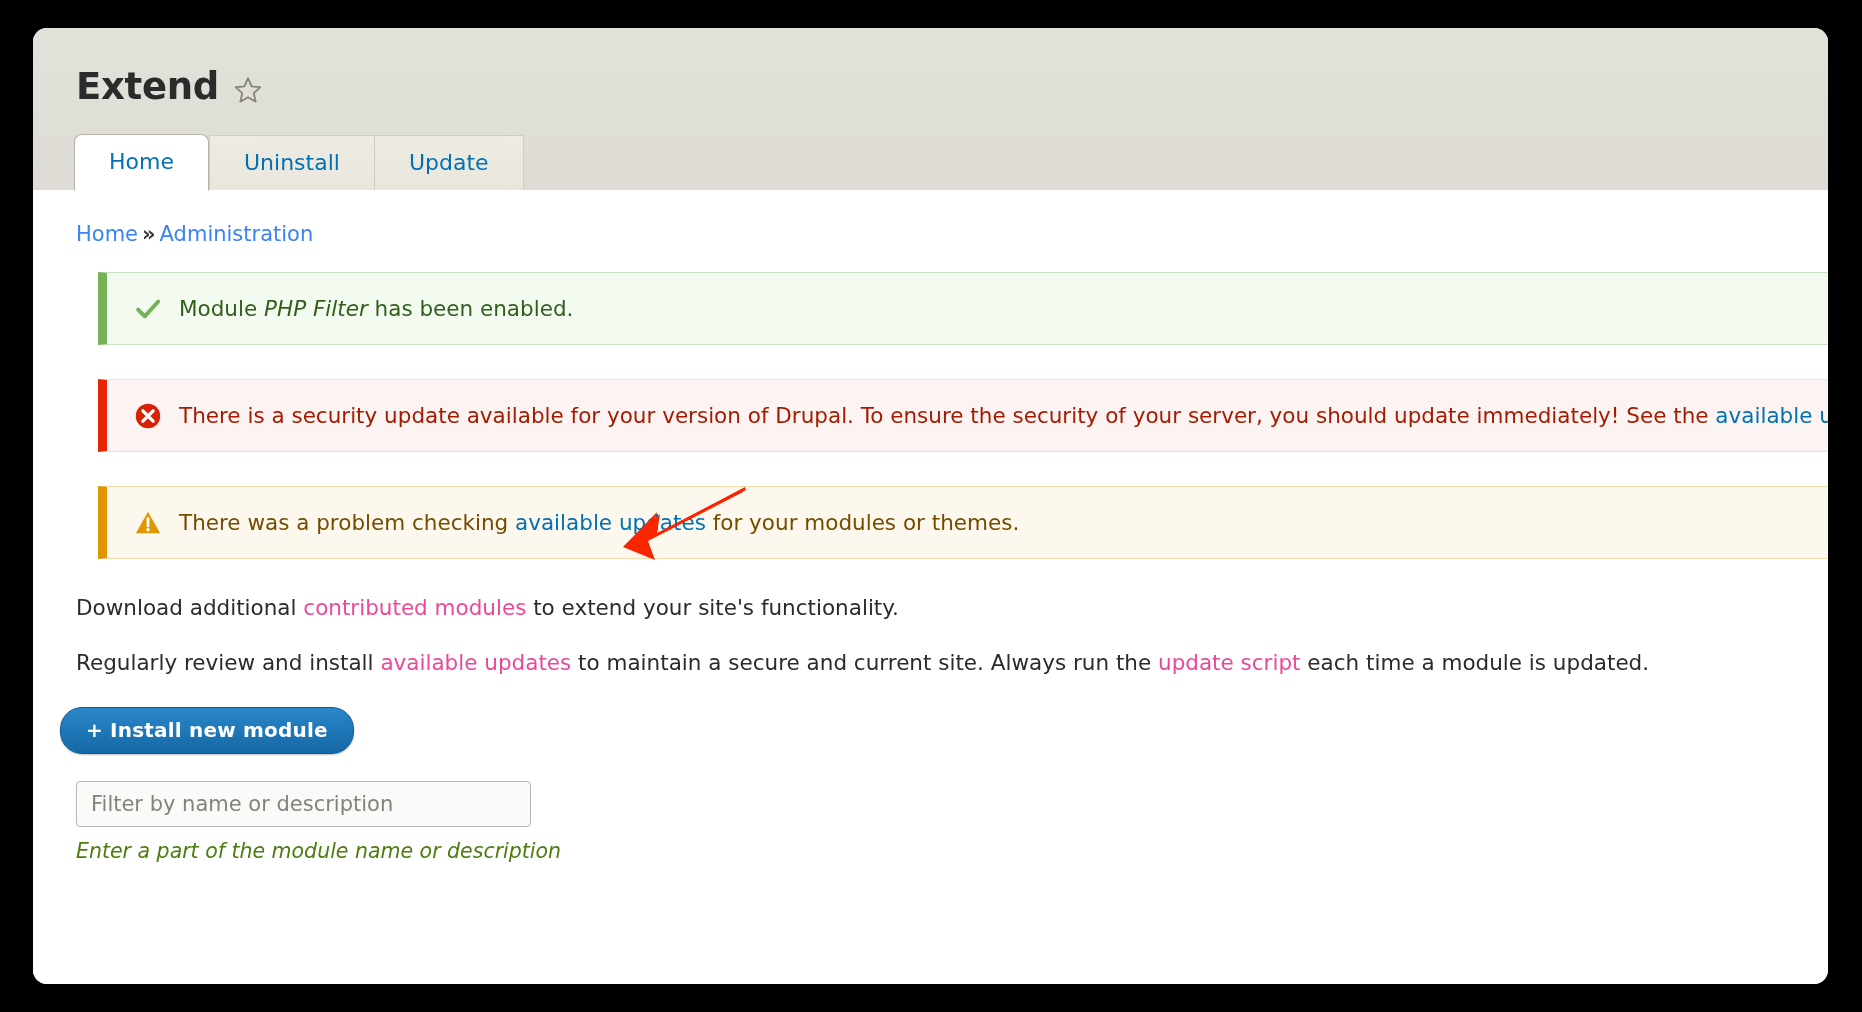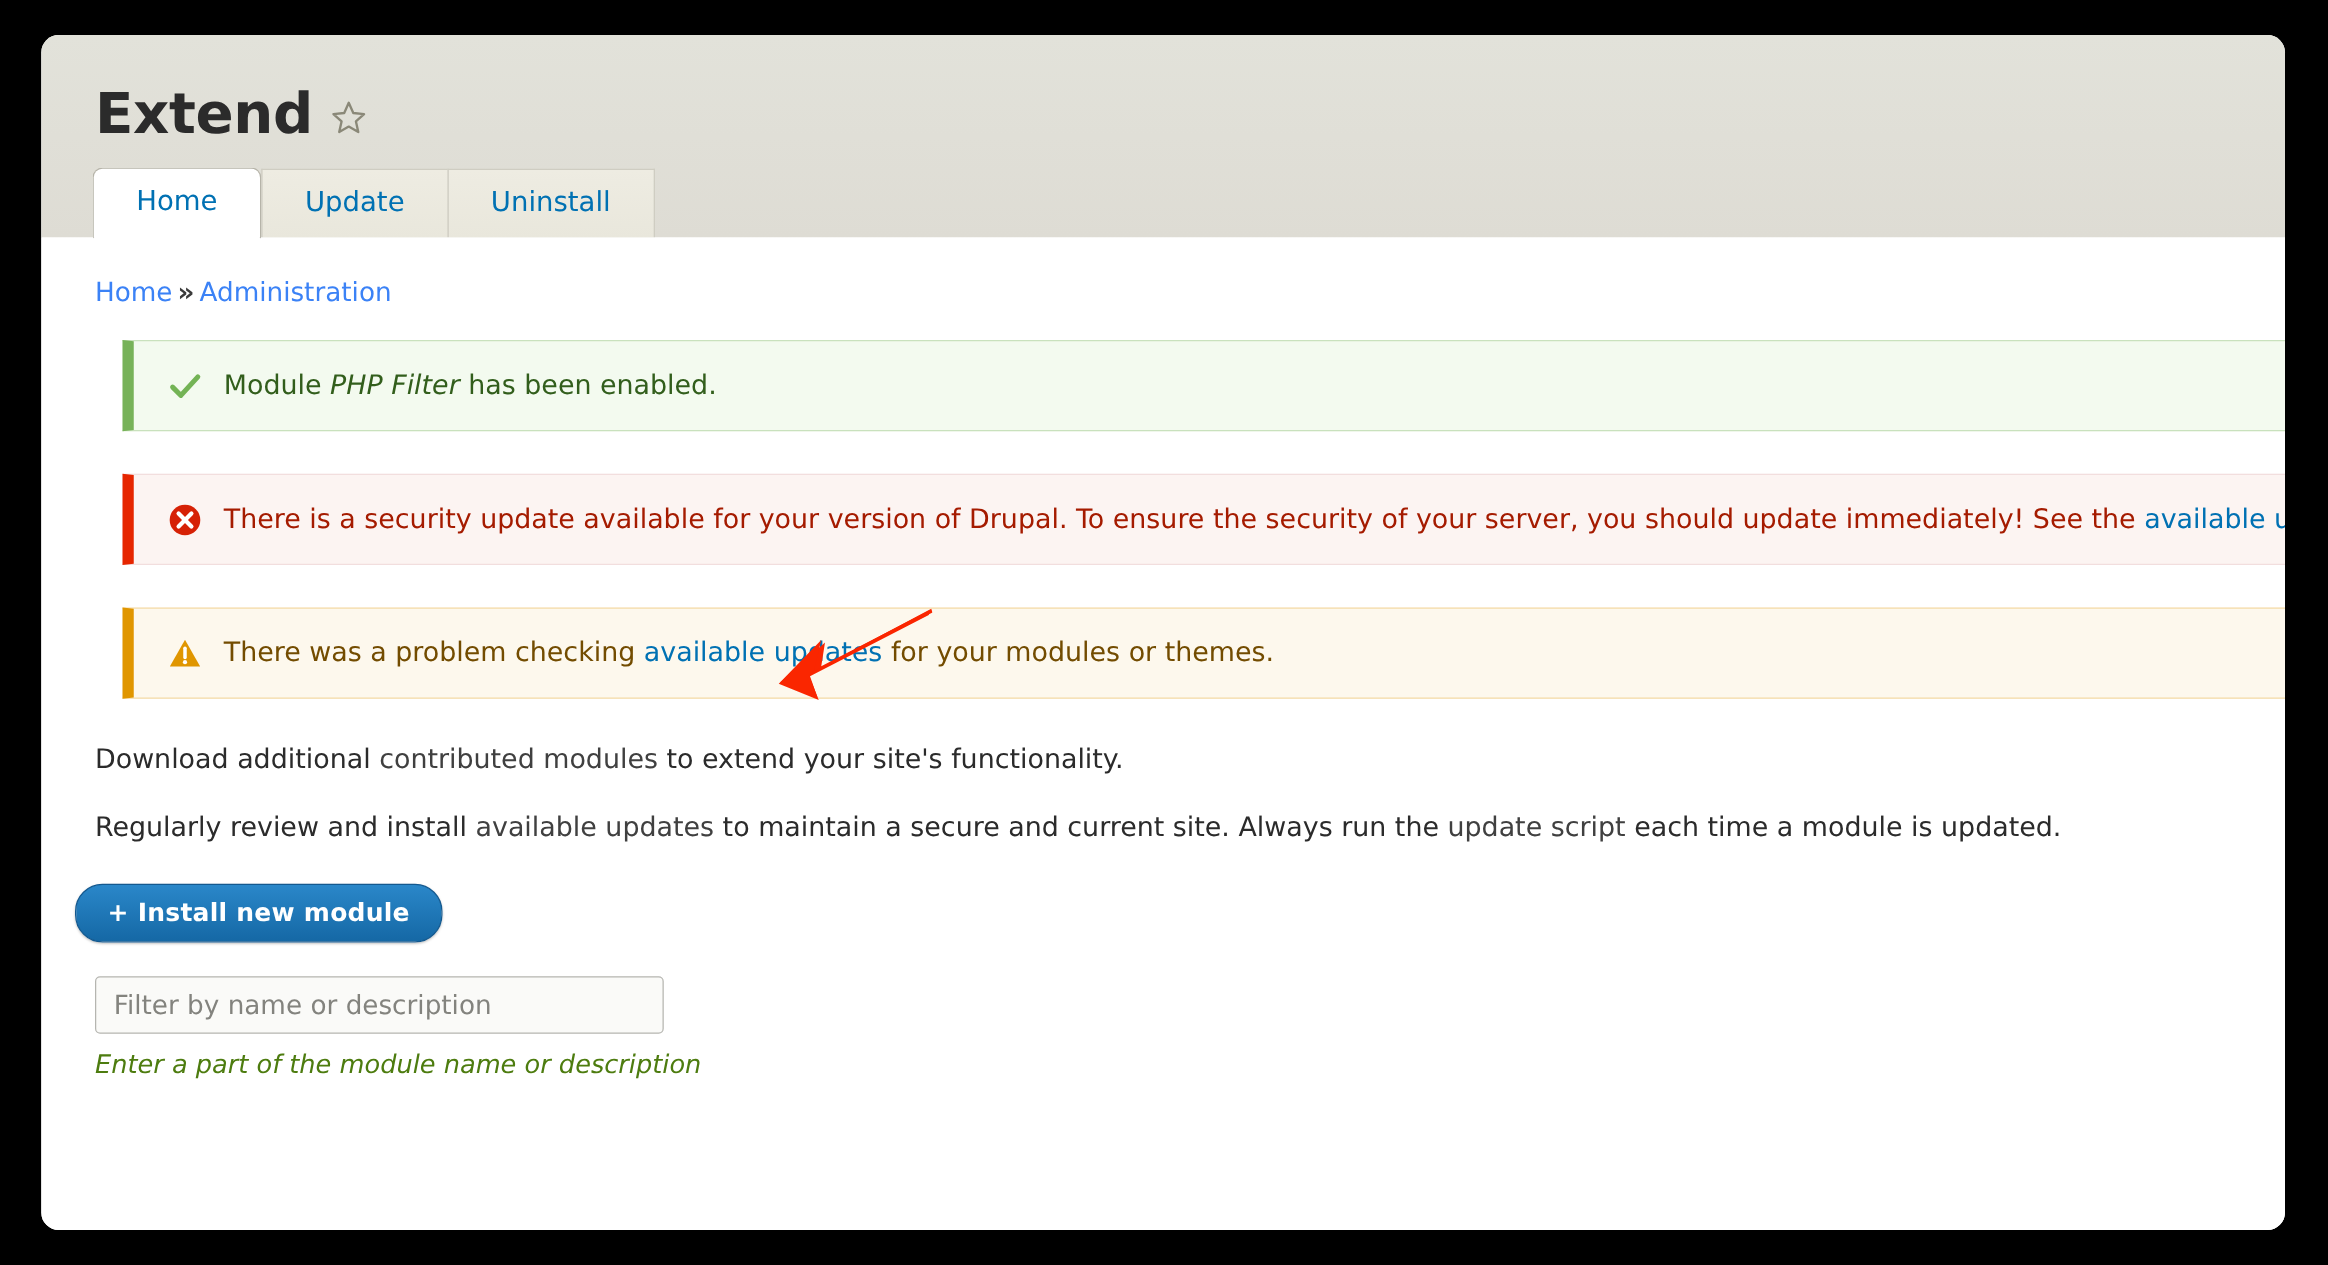--- a/index.html
+++ b/index.html
@@ -34,21 +34,21 @@
   }
 
   .page-title-row {
     display: flex;
     align-items: center;
     padding-left: 43px;
     gap: 14px;
   }
 
   .page-title {
-    font-size: 45px;
+    font-size: 37px;
     font-weight: bold;
     color: #2b2b2b;
     letter-spacing: -0.3px;
     line-height: 1;
   }
 
   .star-icon {
     width: 30px;
     height: 30px;
     display: inline-block;
@@ -169,21 +169,21 @@
   .message em { font-style: italic; }
 
   
   .para {
     font-size: 21.5px;
     color: #2b2b2b;
     padding-left: 43px;
     margin: 0 0 26px 0;
     line-height: 1.35;
   }
-  .para a { color: #404040; text-decoration: none; }
+  .para a { color: #ec4899; text-decoration: none; }
 
   
   .install-btn-wrap { padding-left: 27px; margin-top: 30px; }
 
   .install-btn {
     display: inline-block;
     font-size: 20px;
     font-weight: bold;
     color: #ffffff;
     background: #1e77b8;
@@ -242,22 +242,22 @@
       <span class="page-title">Extend</span>
       <span class="star-icon">
         <svg viewBox="0 0 24 24" width="30" height="30">
           <polygon points="12,2.6 14.9,9.1 21.8,9.8 16.6,14.5 18.1,21.3 12,17.8 5.9,21.3 7.4,14.5 2.2,9.8 9.1,9.1" fill="none" stroke="#8a8878" stroke-width="1.5" stroke-linejoin="round"></polygon>
         </svg>
       </span>
     </div>
 
     <div class="tabs">
       <div class="tab active">Home</div>
+      <div class="tab">Uninstall</div>
       <div class="tab">Update</div>
-      <div class="tab">Uninstall</div>
     </div>
 
   </div>
 
   <div class="page-body">
 
     <div class="breadcrumb">
       <a href="#">Home</a><span class="sep">»</span><a href="#">Administration</a>
     </div>
 

